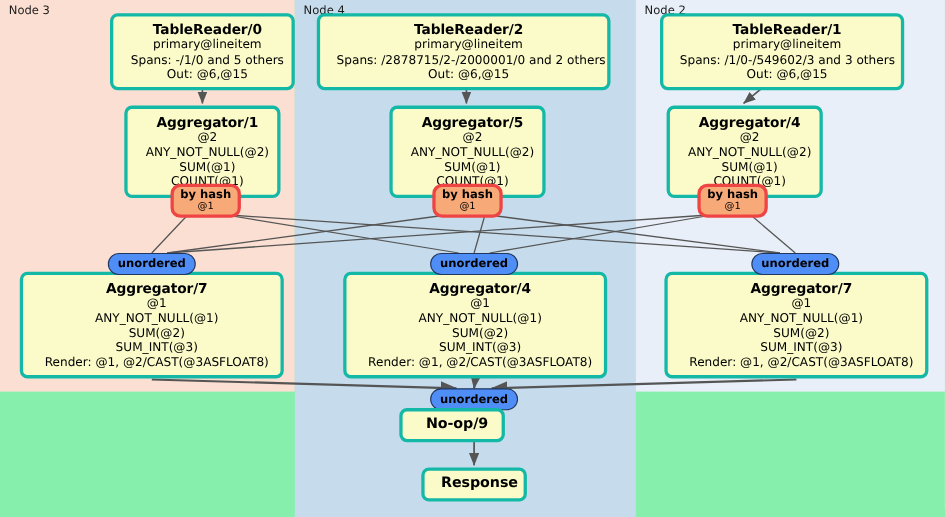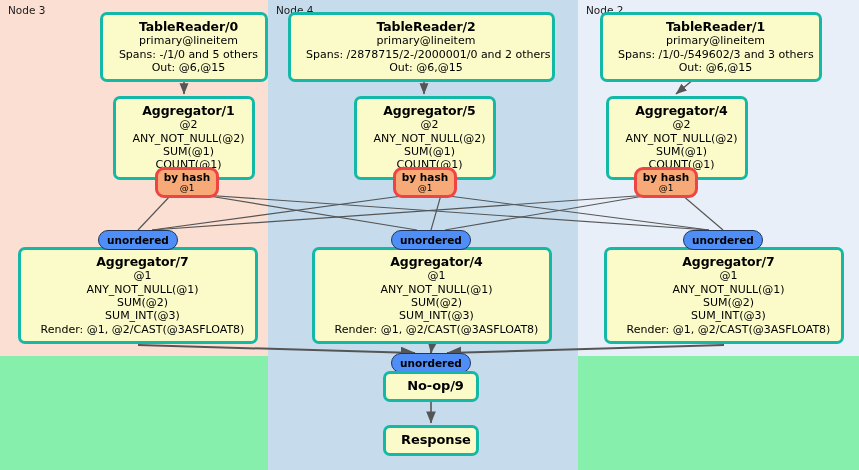--- a/index.html
+++ b/index.html
@@ -229,21 +229,21 @@
         <div class="line">@1</div>
         <div class="line">ANY_NOT_NULL(@1)</div>
         <div class="line">SUM(@2)</div>
         <div class="line">SUM_INT(@3)</div>
         <div class="line">Render: @1, @2/CAST(@3ASFLOAT8)</div>
       </div>
       <div class="pill" style="left: 98px; top: 230px; width: 80px;">unordered</div>
       <div class="pill" style="left: 391px; top: 230px; width: 80px;">unordered</div>
       <div class="pill" style="left: 683px; top: 230px; width: 80px;">unordered</div>
       <div class="pill" style="left: 391px; top: 353px; width: 80px;">unordered</div>
-      <div class="box compact" style="left: 383px; top: 371px; width: 96px; min-height: 24px;">
+      <div class="box compact" style="left: 363px; top: 371px; width: 96px; min-height: 24px;">
         <div class="title">No-op/9</div>
       </div>
       <div class="box compact" style="left: 383px; top: 425px; width: 96px; min-height: 26px;">
         <div class="title">Response</div>
       </div>
     </div>
 
 </div>
 
 </body></html>

